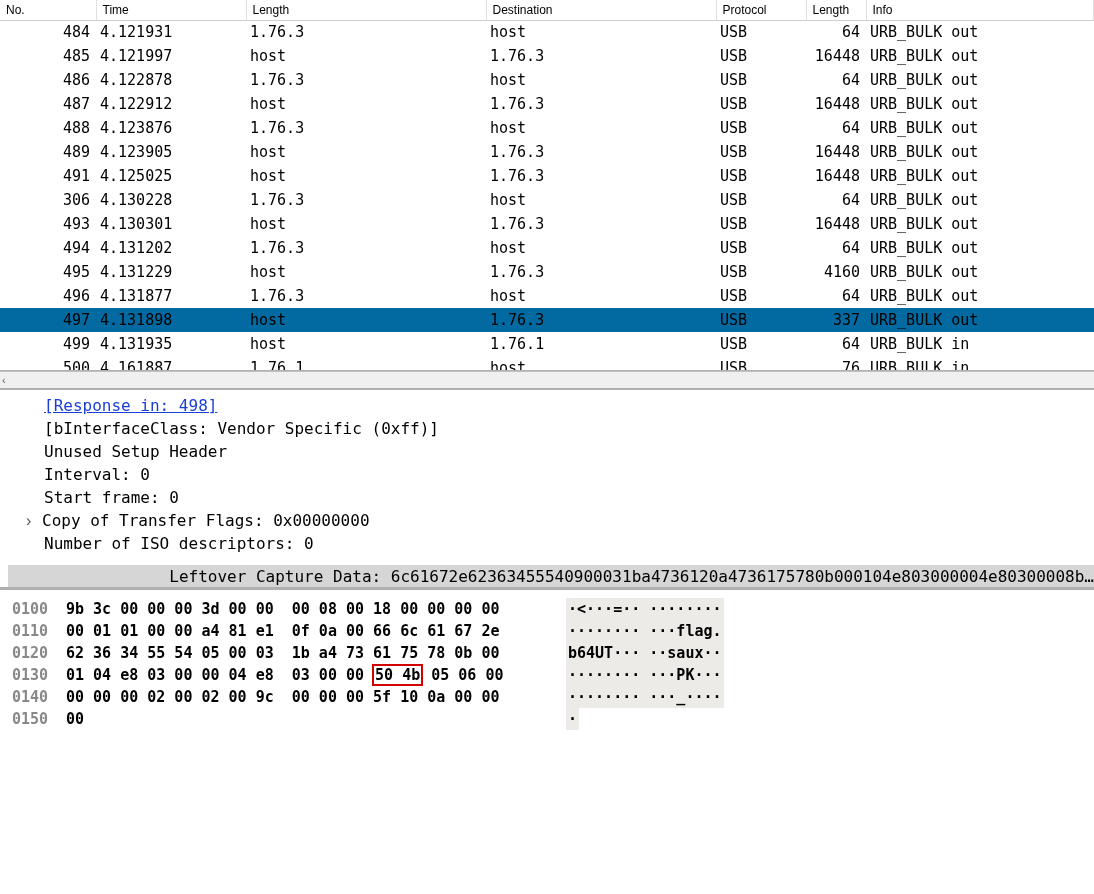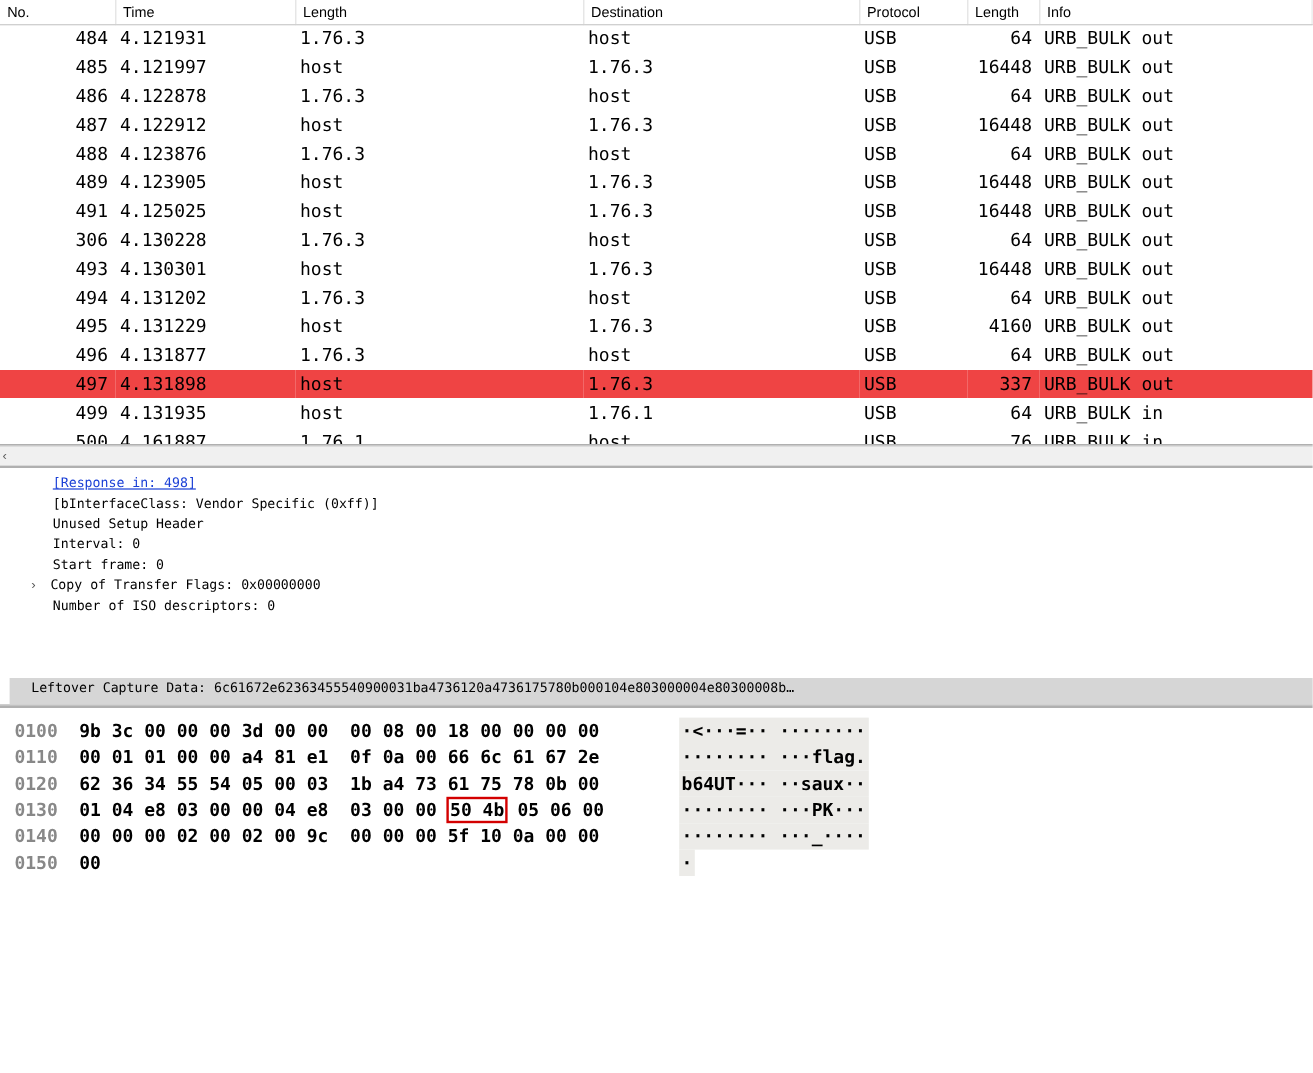--- a/index.html
+++ b/index.html
@@ -36,21 +36,21 @@
     height:20px;
   }
   .packet-table td {
     padding:2px 4px 2px 4px;
     white-space:nowrap;
     overflow:hidden;
     height:24px;
     font-size:15px;
   }
   .packet-table tr.selected td {
-    background:#ef4444;
+    background:#0369a1;
   }
   .col-no { width:96px; text-align:right; padding-right:6px; }
   td.col-no { text-align:right; padding-right:6px; }
   .col-time { width:150px; }
   .col-src { width:240px; }
   .col-dst { width:230px; }
   .col-proto { width:90px; }
   .col-len { width:60px; text-align:right; padding-right:6px;}
   td.col-len { text-align:right; padding-right:6px;}
   .col-info { }
@@ -65,37 +65,38 @@
   .hscroll-strip .arrow {
     position:absolute; left:2px; top:0; color:#606060;
     font-family: sans-serif; font-size:11px;
   }
   .details-pane {
     width:1094px;
     height:200px;
     border-top:2px solid #b0b0b0;
     border-bottom:1px solid #b0b0b0;
     padding:4px 4px 0 8px;
-    font-size:11px;
+    font-size:16px;
     position:relative;
   }
   .details-pane .line { padding:2px 0 2px 36px; white-space:nowrap; }
   .details-pane .line.exp { padding-left:18px; }
   .details-pane .line.exp::before {
     content:"›"; display:inline-block; width:16px; color:#555; font-family:sans-serif;
   }
   .details-pane .link { color:#1a3fd6; text-decoration:underline; }
   .details-pane .leftover {
     background:#d6d6d6;
     padding:2px 0 2px 18px;
     height:22px;
     position:absolute;
     bottom:0; left:8px; right:0;
     overflow:hidden;
     white-space:nowrap;
+    text-align:right;
   }
   .hex-pane {
     width:1094px;
     padding:8px 0 0 12px;
     font-size:15px;
     border-top:2px solid #b0b0b0;
     font-weight:bold;
   }
   .hexrow { white-space:pre; line-height:22px; }
   .hexrow .offset { color:#888888; display:inline-block; width:54px;}

